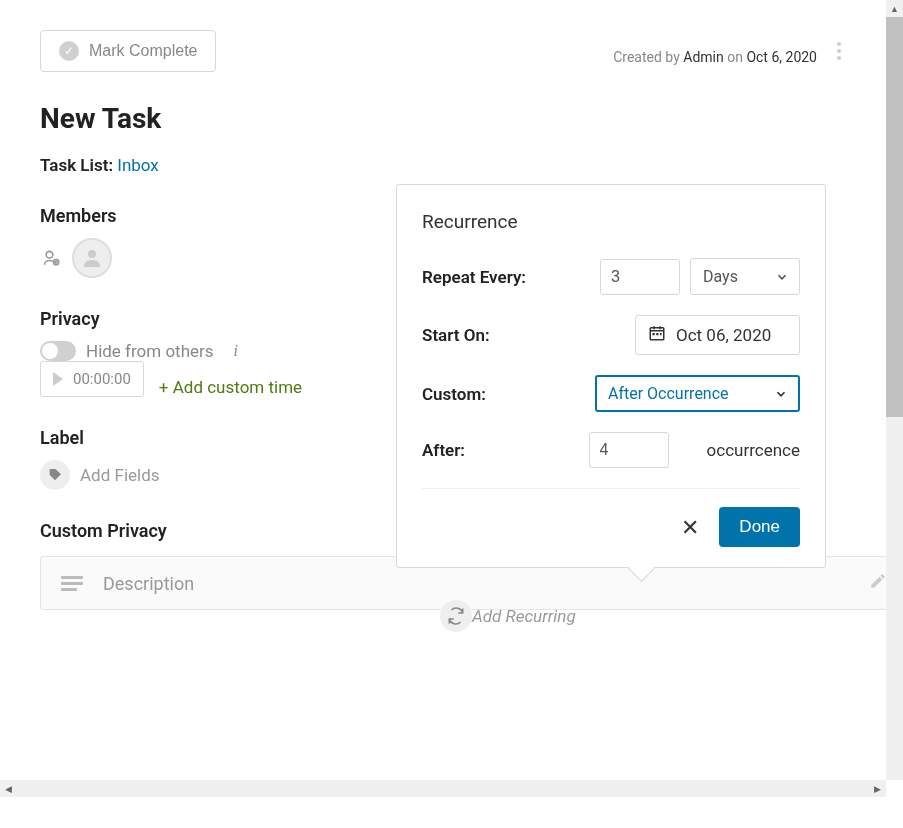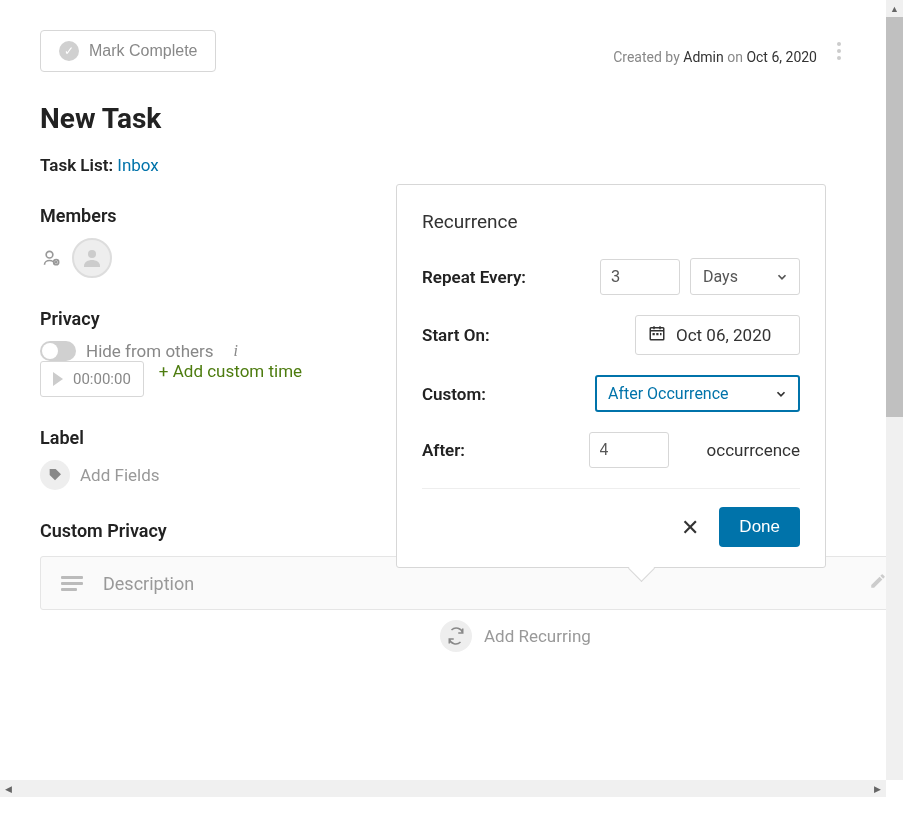--- a/index.html
+++ b/index.html
@@ -186,21 +186,21 @@
     }
     .info-icon {
       font-style: italic;
       font-family: Georgia, serif;
       color: #888;
       font-size: 16px;
       margin-left: 10px;
     }
     .track-time-row {
       display: flex;
-      align-items: flex-start;
+      align-items: flex-end;
       gap: 15px;
     }
     .time-box {
       border: 1px solid #d7d7d7;
       border-radius: 3px;
       padding: 8px 12px;
       display: flex;
       align-items: center;
       gap: 10px;
       color: #888;
@@ -386,24 +386,24 @@
       color: #fff;
       border: none;
       border-radius: 4px;
       padding: 10px 20px;
       font-size: 17px;
       cursor: pointer;
     }
     .recurring-row {
       position: absolute;
       left: 440px;
-      top: 620px;
-      display: flex;
-      align-items: center;
-      gap: 12px;
+      top: 600px;
+      display: flex;
+      align-items: center;
+      font-style: italic;
     }
     .recycle-icon {
       width: 32px;
       height: 32px;
       border-radius: 50%;
       background: #eee;
       display: flex;
       align-items: center;
       justify-content: center;
       color: #888;

